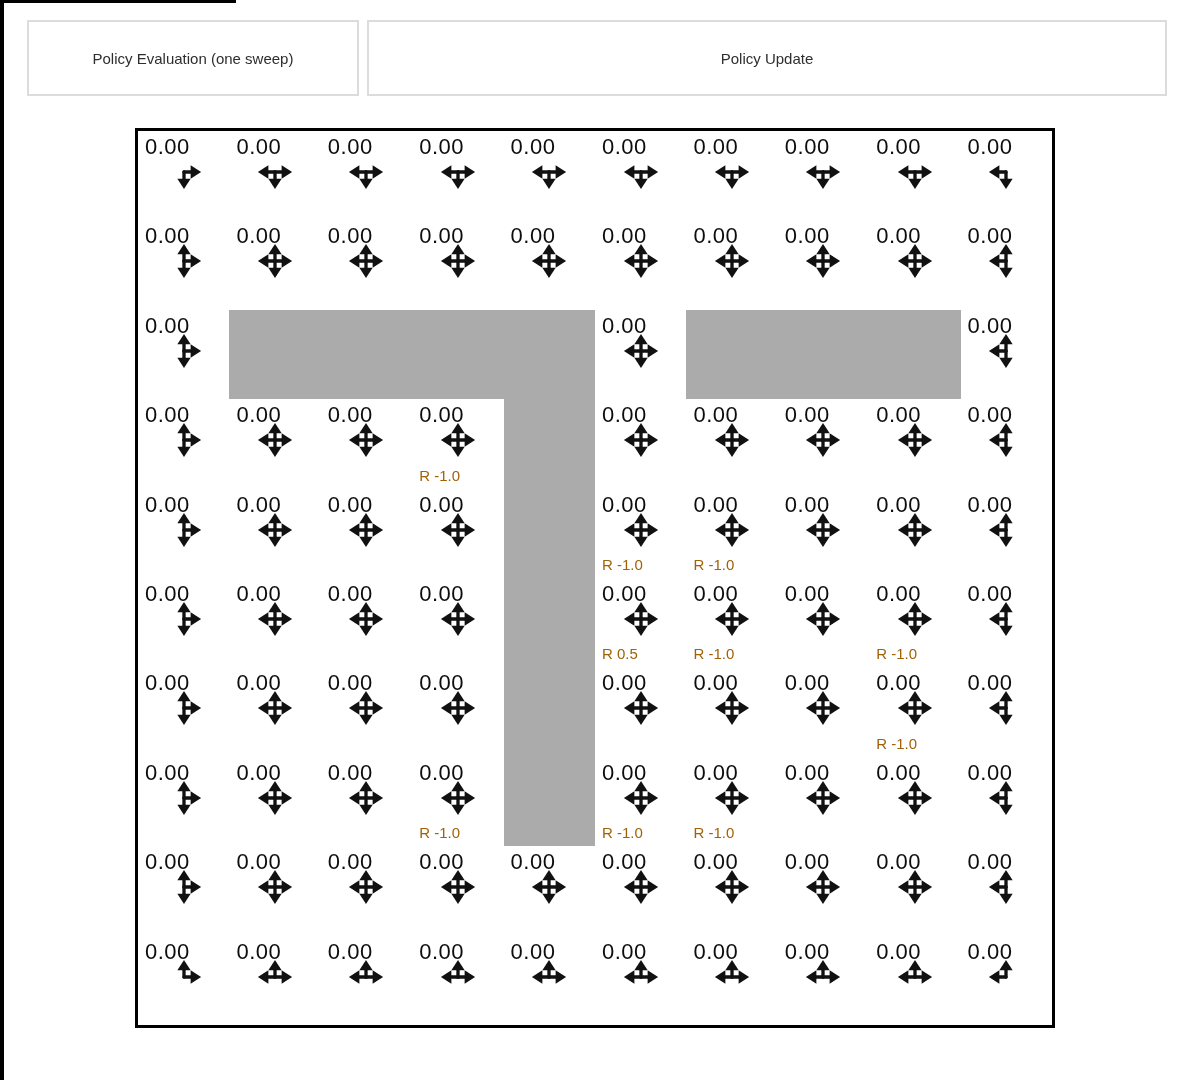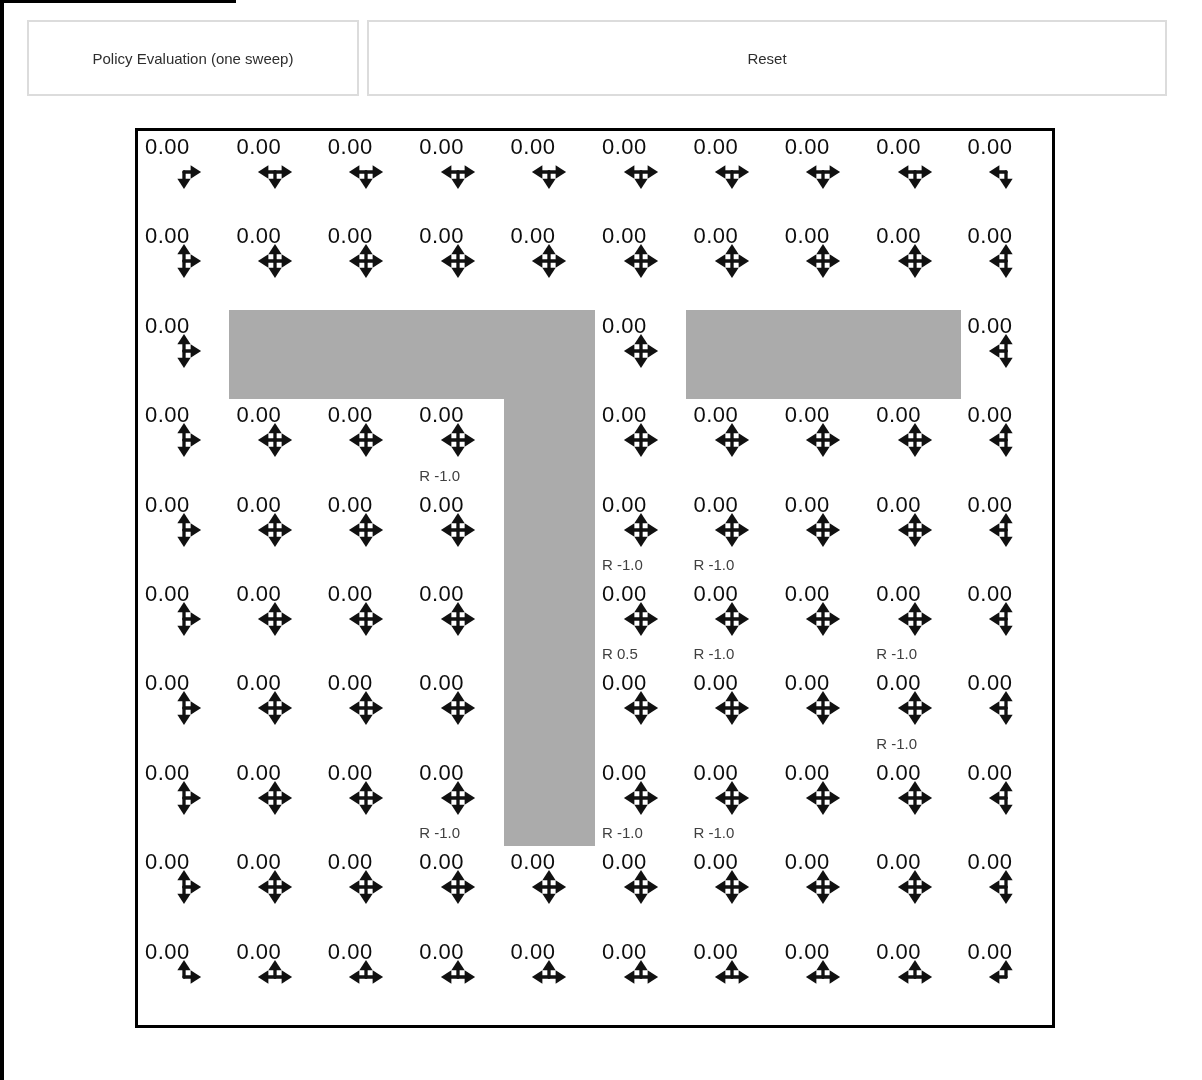--- a/index.html
+++ b/index.html
@@ -28,31 +28,31 @@
     display:grid;grid-template-columns:repeat(10,1fr);grid-template-rows:repeat(10,1fr);
     gap:0;
   }
   .cell{background:#fff;position:relative}
   .cell.wall{background:#ababab}
   .val{
     position:absolute;top:3px;left:7px;font-size:22px;color:#0d0d0d;
     letter-spacing:0.5px;
   }
   .arrow{position:absolute;top:22px;left:50%;transform:translateX(-50%)}
-  .reward{position:absolute;bottom:5px;left:7px;font-size:15px;color:#404040}
+  .reward{position:absolute;bottom:5px;left:7px;font-size:15px;color:#a16207}
 </style>
 </head>
 <body>
 
 <div class="edge-left"></div>
 <div class="edge-top"></div>
 
 <div class="toolbar">
   <button class="btn wide">Policy Evaluation (one sweep)</button>
-  <button class="btn">Reset</button>
+  <button class="btn">Policy Update</button>
 </div>
 
 <div class="grid">
     <div class="cell">
       <span class="val">0.00</span>
       <svg class="arrow" width="38" height="38" viewBox="0 0 40 40">
         <line x1="20" y1="20" x2="29" y2="20" stroke="#111111" stroke-width="3.5" stroke-linecap="round"></line>
         <polygon points="27,13 27,27 38,20" fill="#111111"></polygon>
         <line x1="20" y1="20" x2="20" y2="29" stroke="#111111" stroke-width="3.5" stroke-linecap="round"></line>
         <polygon points="13,27 27,27 20,38" fill="#111111"></polygon>

